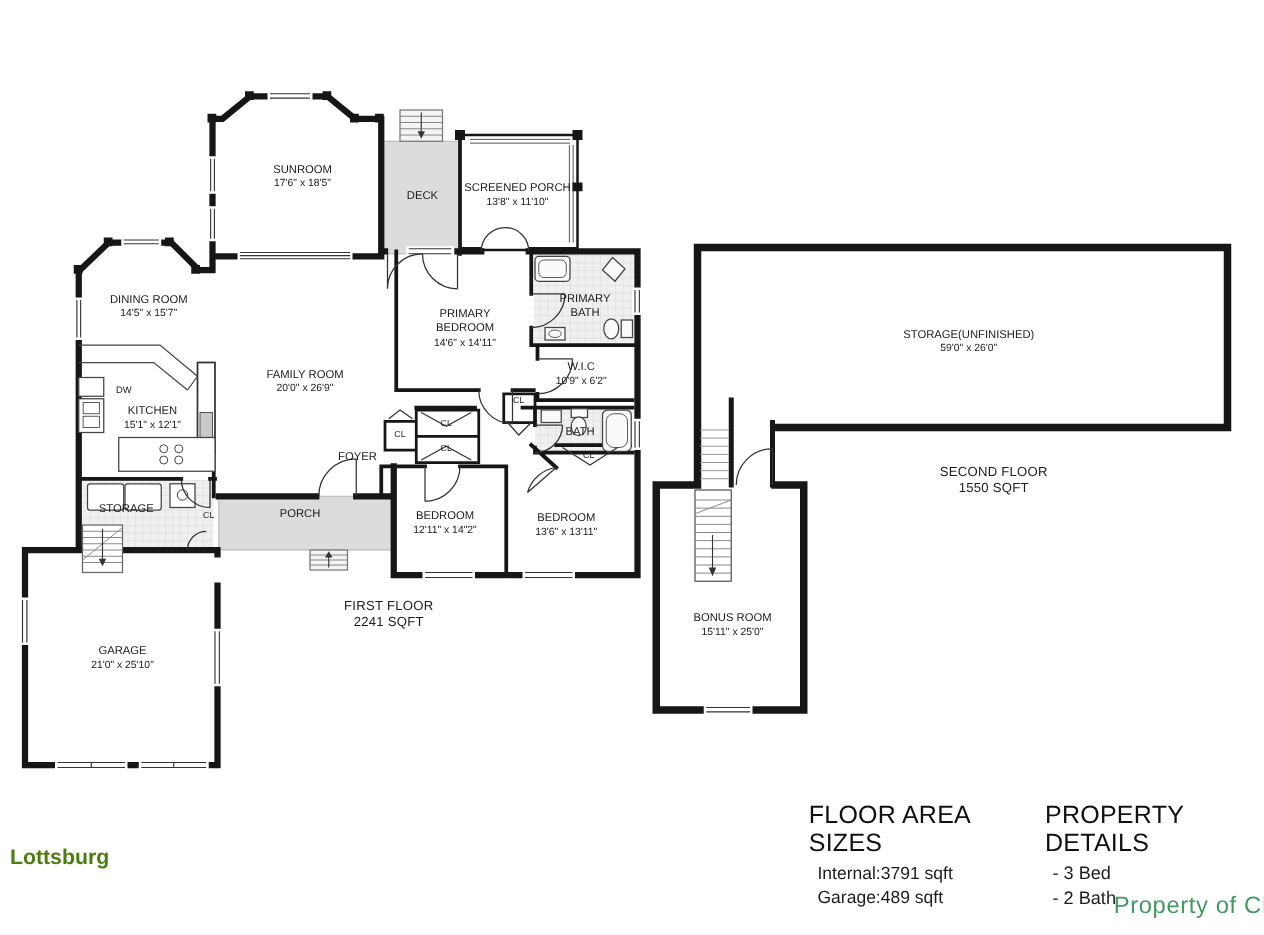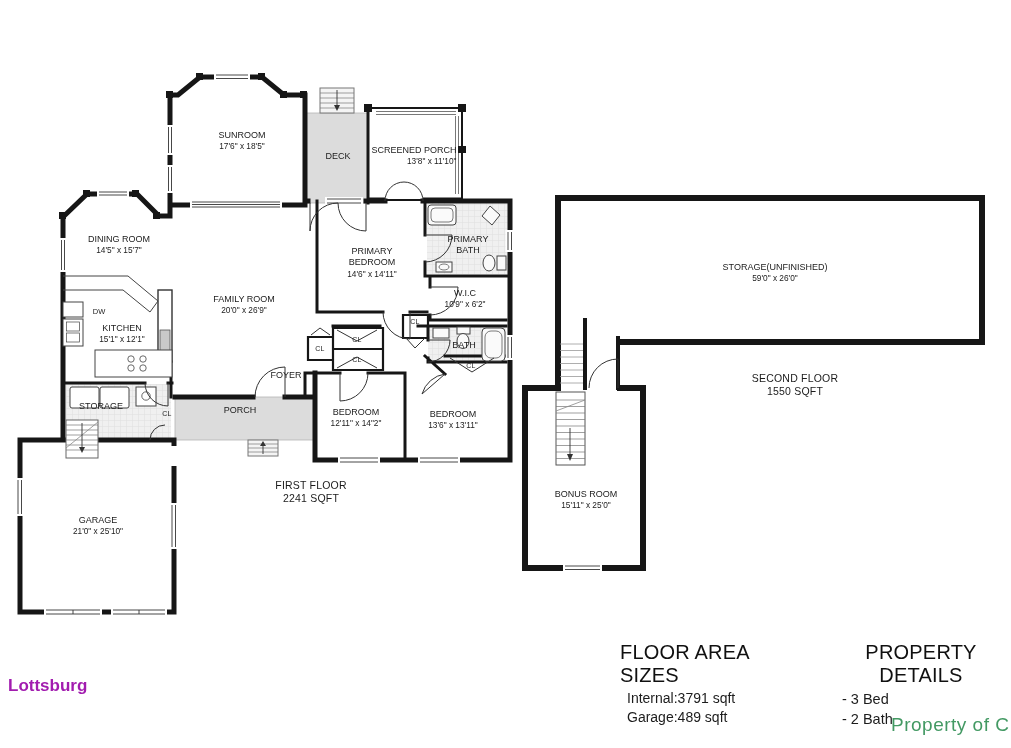--- a/index.html
+++ b/index.html
@@ -8,26 +8,26 @@
   svg{position:absolute;left:0;top:0;}
   .lbl{position:absolute;transform:translate(-50%,-50%);font-size:9px;line-height:1.25;
        text-align:center;white-space:nowrap;color:#1b1b1b;}
   .dim{font-size:8.3px;}
   .wrap{white-space:normal;}
   .cl{font-size:7px;letter-spacing:.2px;}
   .dw{font-size:7.5px;}
   .floorlbl{font-size:10.5px;letter-spacing:.2px;}
   .address{position:absolute;left:8px;top:672px;}
   .addr1{font-size:17.5px;color:#151515;}
-  .addr2{font-size:17px;font-weight:bold;margin-top:4px;color:#a21caf;}
-  .fa{position:absolute;left:620px;top:641px;width:165px;}
+  .addr2{font-size:17px;font-weight:bold;margin-top:4px;color:#4d7c0f;}
+  .fa{position:absolute;left:647px;top:641px;width:165px;}
   .fa-title{font-size:20px;letter-spacing:.2px;color:#101010;}
   .fa-row{display:flex;justify-content:flex-start;font-size:14px;margin-top:3px;padding-left:7px;}
   .pd{position:absolute;left:836px;top:641px;width:170px;}
-  .pd-title{font-size:20px;letter-spacing:.2px;color:#101010;text-align:center;}
+  .pd-title{font-size:20px;letter-spacing:.2px;color:#101010;}
   .pd-item{font-size:14.5px;margin-top:4px;padding-left:6px;}
   .watermark{position:absolute;left:891px;top:714px;font-size:19px;color:#15803d;opacity:.8;
              letter-spacing:.5px;white-space:nowrap;}
   .disclaimer{position:absolute;left:7px;top:728px;width:1000px;font-size:8.3px;color:#222;
               white-space:nowrap;}
 </style>
 </head>
 <body>
 
 <div id="page">
@@ -258,21 +258,21 @@
     </g>
   </svg>
 
   <div class="lbl" style="left:242px;top:141px;">
     <div>SUNROOM</div>
     <div class="dim">17'6" x 18'5"</div>
   </div>
   <div class="lbl" style="left:338px;top:157px;">
     <div>DECK</div>
   </div>
-  <div class="lbl" style="left:414px;top:156px;text-align:right;">
+  <div class="lbl" style="left:414px;top:156px;">
     <div>SCREENED PORCH</div>
     <div class="dim">13'8" x 11'10"</div>
   </div>
   <div class="lbl" style="left:119px;top:245px;text-align:center;">
     <div>DINING ROOM</div>
     <div class="dim">14'5" x 15'7"</div>
   </div>
   <div class="lbl wrap" style="left:372px;top:262px;width:66px;">
     <div>PRIMARY BEDROOM</div>
     <div class="dim">14'6" x 14'11"</div>
@@ -288,21 +288,21 @@
     <div>FAMILY ROOM</div>
     <div class="dim">20'0" x 26'9"</div>
   </div>
   <div class="lbl" style="left:122px;top:334px;">
     <div>KITCHEN</div>
     <div class="dim">15'1" x 12'1"</div>
   </div>
   <div class="lbl" style="left:464px;top:346px;">
     <div>BATH</div>
   </div>
-  <div class="lbl" style="left:286px;top:376px;">
+  <div class="lbl" style="left:286px;top:366px;">
     <div>FOYER</div>
   </div>
   <div class="lbl" style="left:356px;top:418px;">
     <div>BEDROOM</div>
     <div class="dim">12'11" x 14"2"</div>
   </div>
   <div class="lbl" style="left:453px;top:420px;">
     <div>BEDROOM</div>
     <div class="dim">13'6" x 13'11"</div>
   </div>

